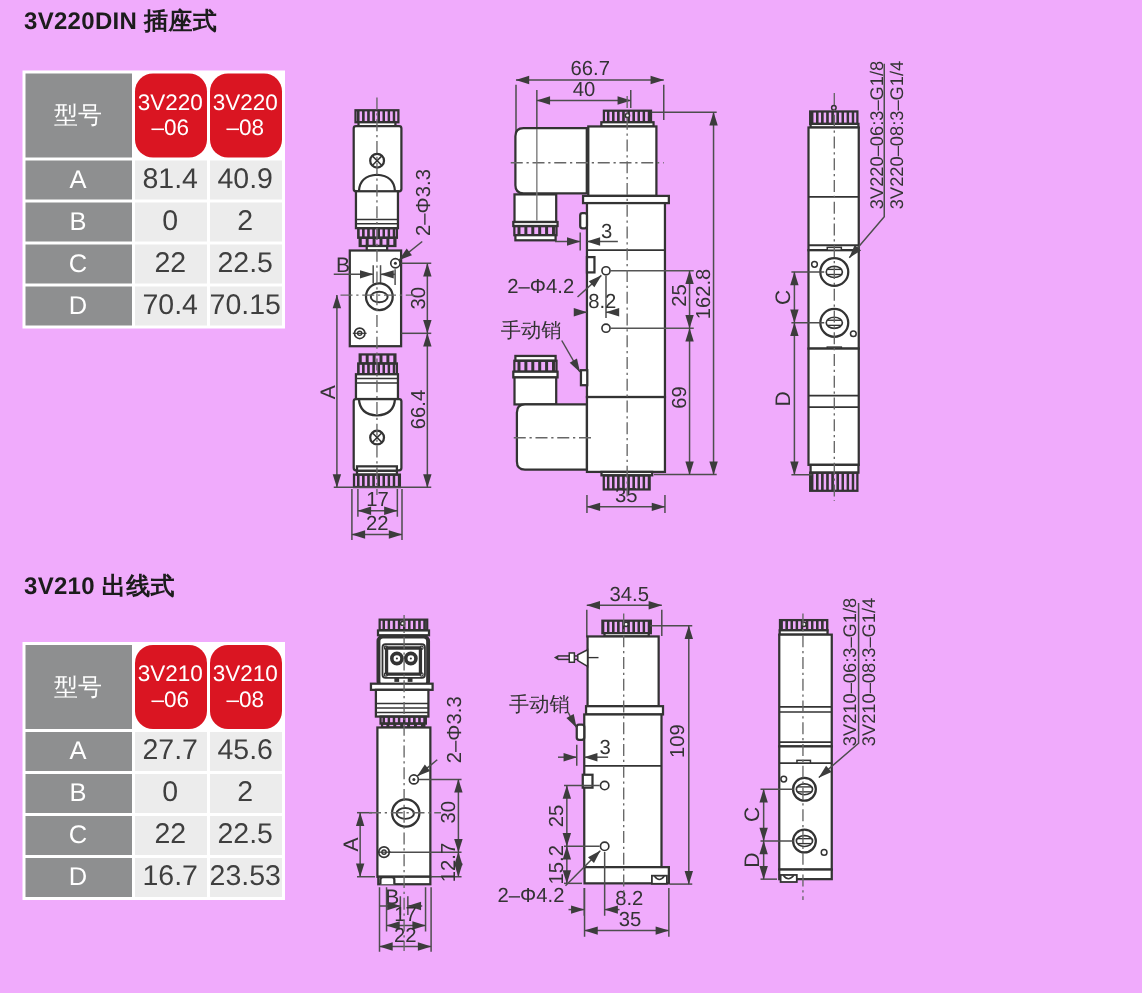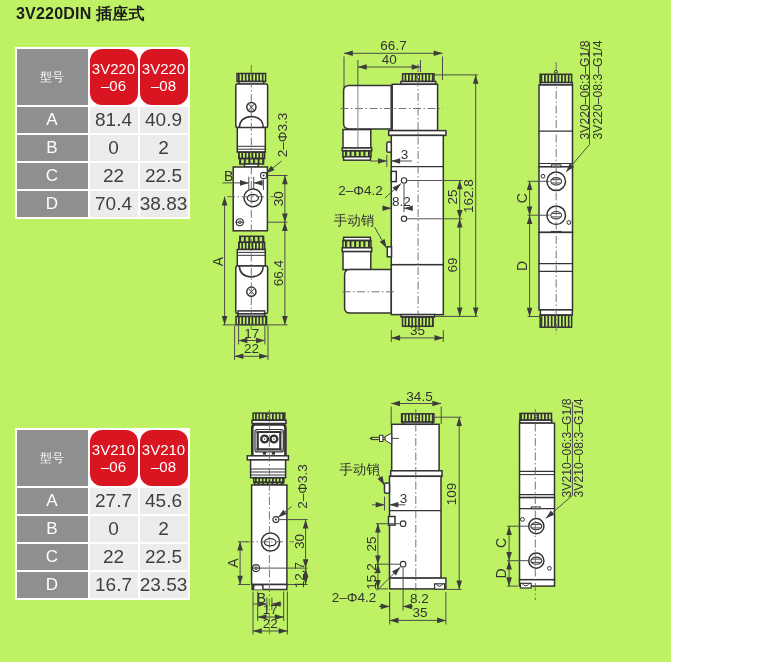--- a/index.html
+++ b/index.html
@@ -1,21 +1,21 @@
 <!DOCTYPE html>
 <html><head>
 <meta charset="utf-8">
 <style>
 html,body{margin:0;padding:0;background:#fff;}
-#page{position:relative;width:671px;height:662px;background:#bef264;overflow:hidden;
+#page{position:relative;width:761px;height:662px;background:#f0abfc;overflow:hidden;
   font-family:"Liberation Sans",sans-serif;}
 .title{position:absolute;left:16px;font-size:16px;font-weight:bold;color:#1c1c1c;letter-spacing:0.2px;}
 table.spec{position:absolute;left:14.5px;border-collapse:separate;border-spacing:2px;background:#fff;table-layout:fixed;}
 table.spec td{text-align:center;vertical-align:middle;padding:0;}
-td.hd{background:#8e8f90;color:#fff;font-size:12px;width:71px;}
+td.hd{background:#8e8f90;color:#fff;font-size:16px;width:71px;}
 td.rd{background:#da1522;color:#fff;font-size:15px;line-height:17px;width:48px;border-radius:12px;}
 td.lab{background:#8e8f90;color:#fff;font-size:17px;height:26px;}
 td.val{background:#ececec;color:#3f3f3f;font-size:19px;height:26px;}
 tr.hrow td{height:56px;}
 svg text{font-family:"Liberation Sans",sans-serif;fill:#333;}
 </style>
 </head>
 <body>
 <div id="page">
 
@@ -39,25 +39,26 @@
           <td class="val">2</td>
         </tr>
 <tr>
           <td class="lab">C</td>
           <td class="val">22</td>
           <td class="val">22.5</td>
         </tr>
 <tr>
           <td class="lab">D</td>
           <td class="val">70.4</td>
-          <td class="val">38.83</td>
+          <td class="val">70.15</td>
         </tr>
 </tbody>
     </table>
 
+<div class="title" style="top:381px;">3V210 出线式</div>
 
 <table class="spec" style="top:428px;">
 <tbody>
         <tr class="hrow">
           <td class="hd">型号</td>
           <td class="rd">3V210<br>–06</td>
           <td class="rd">3V210<br>–08</td>
         </tr>
 <tr>
           <td class="lab">A</td>

